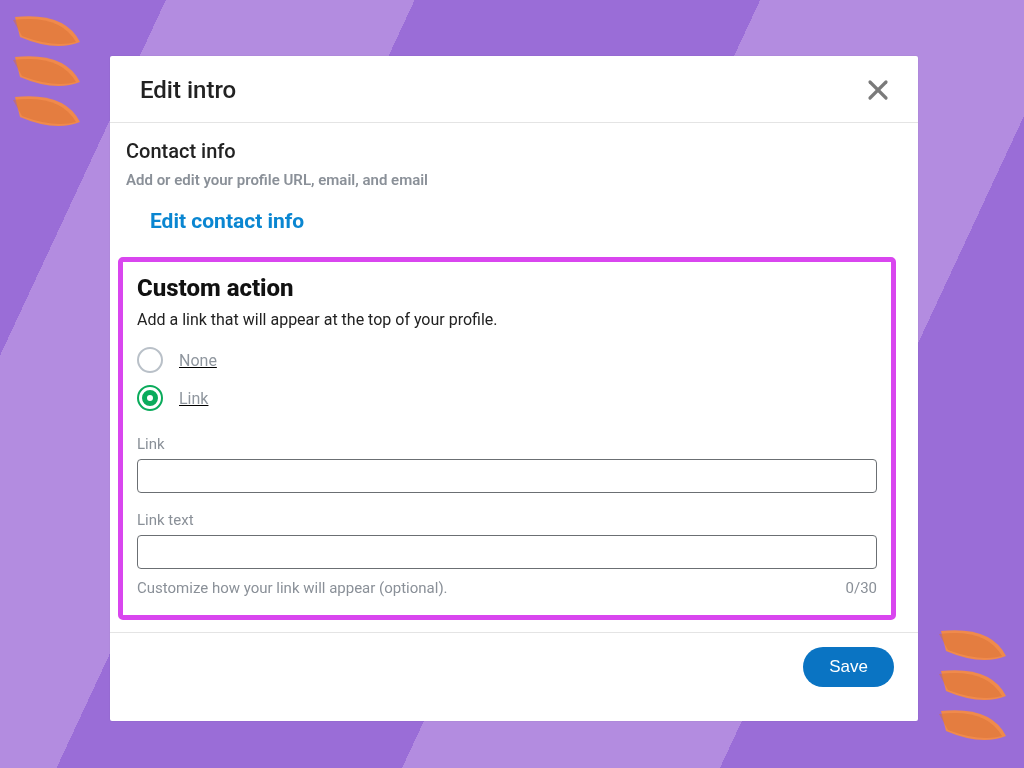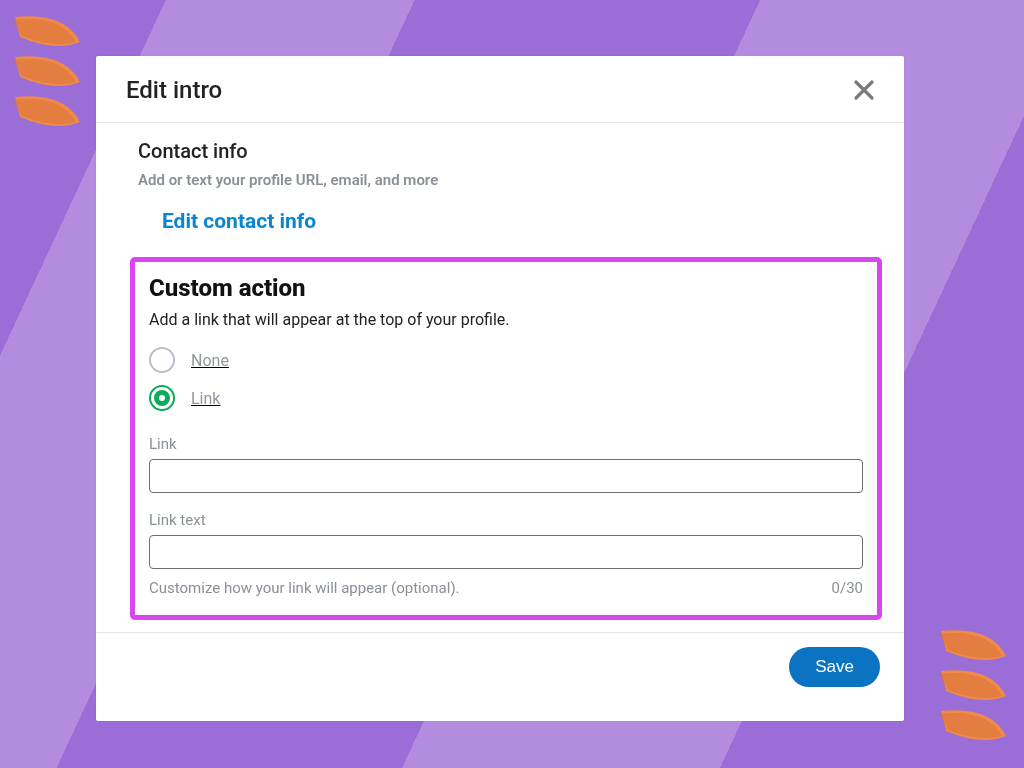--- a/index.html
+++ b/index.html
@@ -24,21 +24,21 @@
   }
   
   .leaves { position: absolute; z-index: 1; }
   .leaves svg { display: block; }
   .leaves.top-left { top: 12px; left: 10px; }
   .leaves.bottom-right { bottom: 12px; right: 10px; }
 
   
   .modal {
     position: absolute;
-    top: 56px; left: 96px;
+    top: 56px; left: 110px;
     width: 808px;
     background: #fff;
     border-radius: 2px;
     z-index: 2;
     box-shadow: 0 0 0 1px rgba(0,0,0,0.02);
   }
   .modal-header {
     display: flex;
     align-items: center;
     justify-content: space-between;
@@ -51,21 +51,21 @@
     color: #222;
   }
   .close-icon {
     width: 28px; height: 28px;
     cursor: pointer;
     color: #7a7a7a;
     display: flex; align-items: center; justify-content: center;
   }
   .close-icon svg { width: 24px; height: 24px; }
 
-  .modal-body { padding: 16px 30px 0 42px; }
+  .modal-body { padding: 16px 30px 0 16px; }
 
   .section-heading {
     font-size: 20px;
     font-weight: 500;
     color: #222;
     margin-bottom: 8px;
   }
   .section-sub {
     font-size: 15px;
     color: #8a9098;
@@ -207,21 +207,21 @@
     <div class="close-icon">
       <svg viewBox="0 0 24 24" stroke="currentColor" stroke-width="3.2" stroke-linecap="round">
         <line x1="4" y1="4" x2="20" y2="20"></line>
         <line x1="20" y1="4" x2="4" y2="20"></line>
       </svg>
     </div>
   </div>
 
   <div class="modal-body">
     <div class="section-heading">Contact info</div>
-    <div class="section-sub">Add or text your profile URL, email, and more</div>
+    <div class="section-sub">Add or edit your profile URL, email, and email</div>
     <a class="link-blue">Edit contact info</a>
 
     <div class="highlight-box">
       <div class="custom-heading">Custom action</div>
       <div class="custom-sub">Add a link that will appear at the top of your profile.</div>
 
       <div class="radio-row">
         <div class="radio-circle"></div>
         <div class="radio-label">None</div>
       </div>

